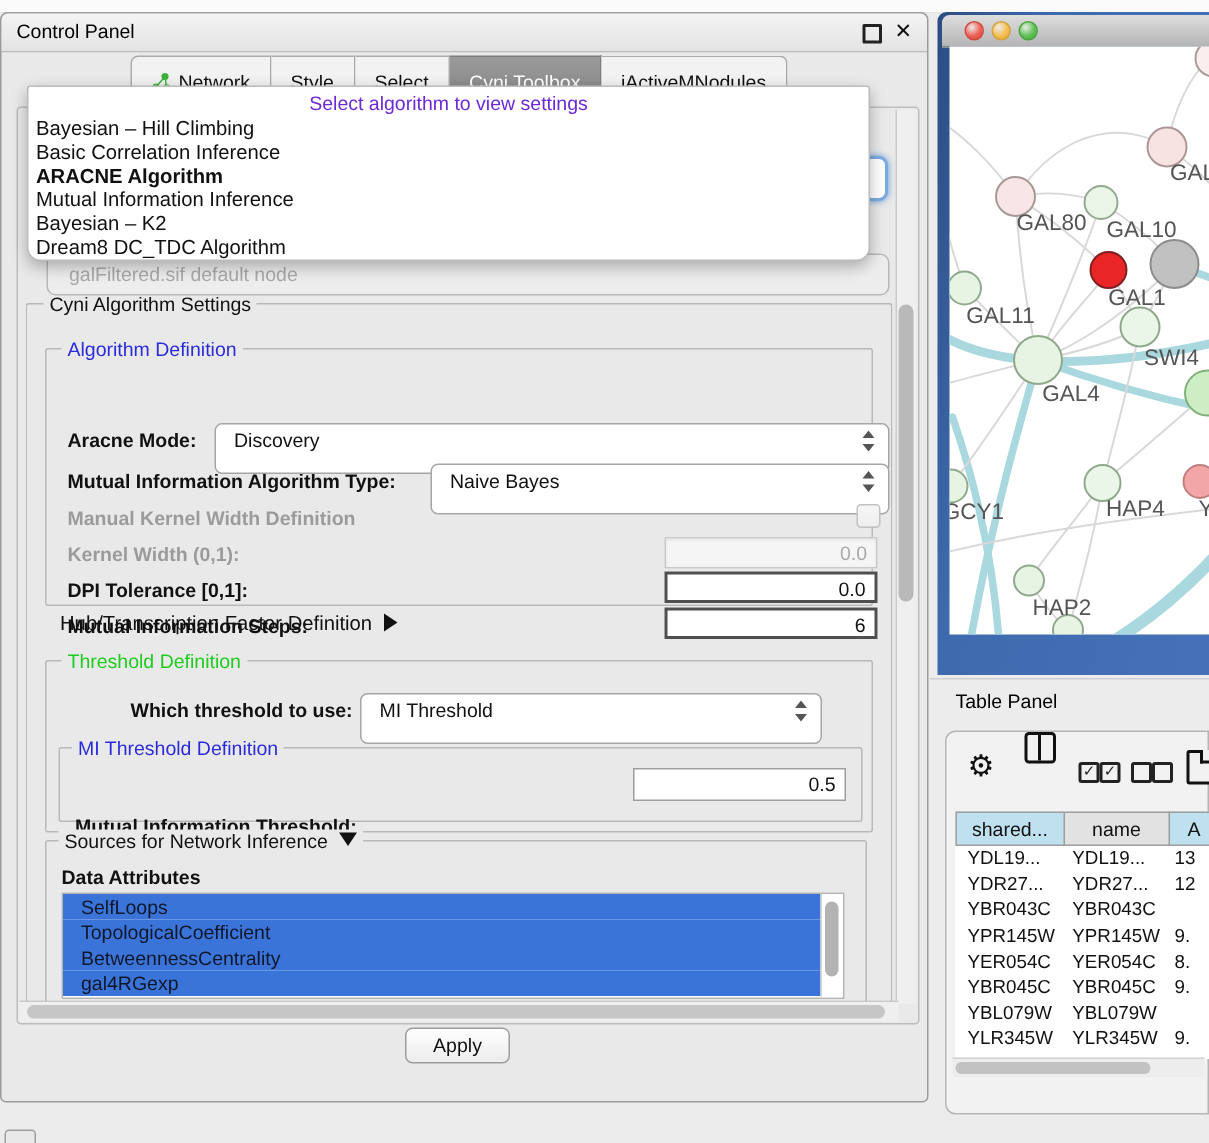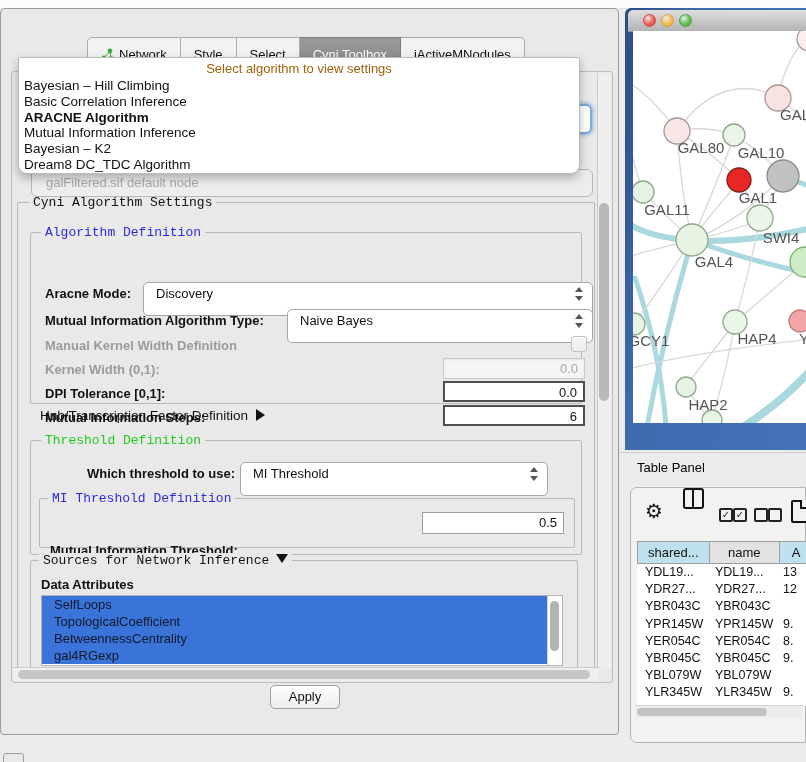--- a/index.html
+++ b/index.html
@@ -32,27 +32,27 @@
   #h-thumb{left:5px;top:2px;width:572px;height:9px;background:#c6c6c6;border-radius:5px;}
   
   #bg-combo{left:30px;top:160px;width:560px;height:26px;background:#ededed;border:1px solid #b8b8b8;
             border-radius:6px;z-index:1;}
   #bg-combo span{position:absolute;left:14px;top:3px;height:20px;line-height:20px;color:#a9a9a9;}
   #focus-fragment{left:574px;top:95px;width:17px;height:30px;background:#fff;border:2px solid #7aabdf;
                   border-radius:6px;box-shadow:0 0 5px #5d96d8;z-index:1;box-sizing:border-box;}
   
   #algo-dropdown{left:18px;top:57px;width:560px;height:115px;background:#fff;border:1px solid #bcbcbc;
                  border-radius:2px 2px 9px 9px;box-shadow:0 4px 10px rgba(0,0,0,.28);z-index:10;}
-  #algo-placeholder{left:0;top:3px;width:100%;text-align:center;color:#a16207;font-size:13px;}
+  #algo-placeholder{left:0;top:3px;width:100%;text-align:center;color:#6d28d9;font-size:13px;}
   #algo-items{left:2px;top:20px;width:540px;}
   .algo-item{height:15.8px;line-height:15.8px;font-size:13.5px;padding-left:3px;white-space:nowrap;}
   .algo-item.bold{font-weight:bold;}
   
   .group{border:1px solid #b9b9b9;border-radius:2px;box-sizing:border-box;}
-  .legend{position:absolute;background:#e9e9e9;padding:0 4px;font-size:13px;white-space:nowrap;font-family:Liberation Mono, monospace;}
+  .legend{position:absolute;background:#e9e9e9;padding:0 4px;font-size:13px;white-space:nowrap;}
   .legend.blue{color:#2b2bdd;}
   .legend.green{color:#1ecc1e;}
   .lbl{position:absolute;font-weight:bold;font-size:13px;white-space:nowrap;}
   .lbl.gray{color:#9b9b9b;}
   
   .combo{position:absolute;background:#fff;border:1px solid #a6a6a6;border-radius:5px;box-sizing:border-box;
          height:34px;}
   .combo .val{position:absolute;left:12px;top:3px;font-size:13px;color:#111;}
   .stepper{position:absolute;right:9px;top:4px;width:8px;height:14px;}
   .stepper i{position:absolute;left:0;width:0;height:0;border-left:4px solid transparent;border-right:4px solid transparent;}
@@ -119,20 +119,25 @@
   #t-hscroll{left:4px;top:217px;width:168px;height:12px;background:#ededed;border-top:1px solid #d2d2d2;}
   #t-hthumb{position:absolute;left:2px;top:2px;width:130px;height:8px;background:#c2c2c2;border-radius:4px;}
 </style>
 </head>
 <body>
 
 <div id="stage">
   <div class="abs" id="top-strip"></div>
 
   <div class="abs" id="cp-window">
+    <div class="abs" id="cp-titlebar">
+      <span class="abs" id="cp-title">Control Panel</span>
+      <span class="abs" id="cp-float"></span>
+      <span class="abs" id="cp-close">✕</span>
+    </div>
 
     <div class="abs" id="cp-tabs">
         <div class="tab">
           <svg width="13" height="13">
             <circle cx="3" cy="10" r="2.4" fill="#3faf3f"></circle>
             <circle cx="9" cy="3" r="2.4" fill="#3faf3f"></circle>
             <circle cx="10" cy="10" r="2.4" fill="#9fd49f"></circle>
             <path d="M3 10 L9 3 L10 10 Z" stroke="#3faf3f" fill="none"></path>
           </svg>
           <span>Network</span>

